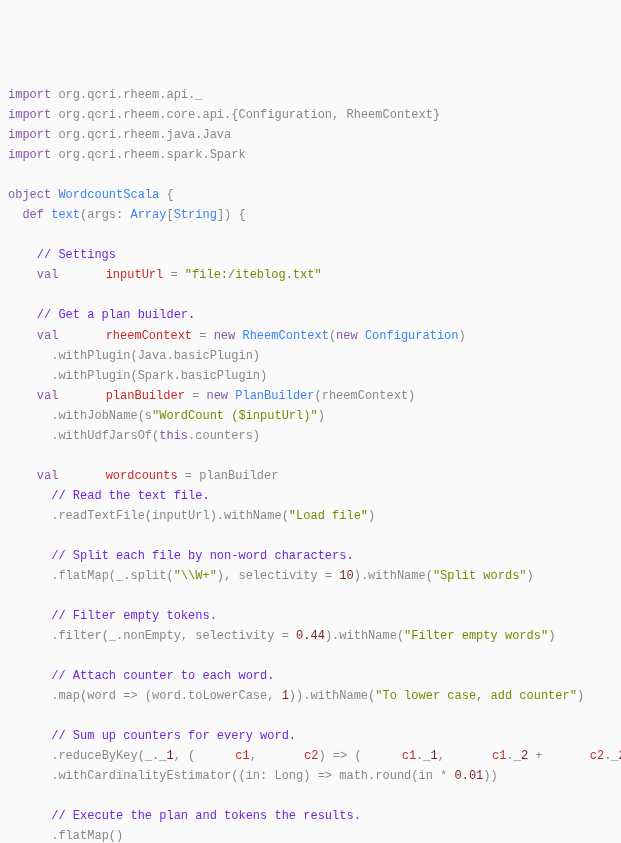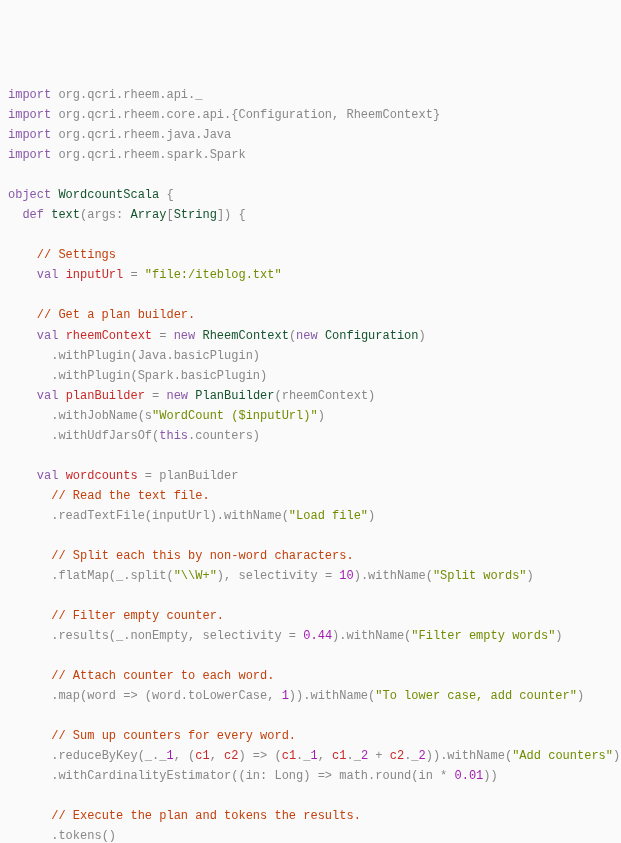--- a/index.html
+++ b/index.html
@@ -8,25 +8,25 @@
       font-size: 12px;
       line-height: 1.67;
       background: #fafafa;
       color: #888;
       padding: 5px 8px;
       white-space: pre;
       width: 621px;
       position: relative;
     }
     .kw { color: #8959a8; text-align: right; }
-    .typ { color: #14532d; }
+    .typ { color: #3b82f6; }
     .str { color: #718c00; }
-    .num { color: #a21caf; }
-    .fld { color: #c82829; }
-    .com { color: #c2410c; }
+    .num { color: #7f1d1d; }
+    .fld { color: #c82829; margin-left: 40px; }
+    .com { color: #6d28d9; }
   </style>
 </head>
 <body>
 
 
 
 <div><span class="kw">import</span> <span>org.qcri.rheem.api._</span>
 <span class="kw">import</span> <span>org.qcri.rheem.core.api.{Configuration, RheemContext}</span>
 <span class="kw">import</span> <span>org.qcri.rheem.java.Java</span>
 <span class="kw">import</span> <span>org.qcri.rheem.spark.Spark</span>
@@ -42,35 +42,35 @@
       <span>.withPlugin(Java.basicPlugin)</span>
       <span>.withPlugin(Spark.basicPlugin)</span>
     <span class="kw">val</span> <span class="fld">planBuilder</span> = <span class="kw">new</span> <span class="typ">PlanBuilder</span>(<span>rheemContext</span>)
       <span>.withJobName(s</span><span class="str">"WordCount ($inputUrl)"</span>)
       <span>.withUdfJarsOf(</span><span class="kw">this</span><span>.counters)</span>
 
     <span class="kw">val</span> <span class="fld">wordcounts</span> = <span>planBuilder</span>
       <span class="com">// Read the text file.</span>
       <span>.readTextFile(inputUrl).withName(</span><span class="str">"Load file"</span>)
 
-      <span class="com">// Split each this by non-word characters.</span>
+      <span class="com">// Split each file by non-word characters.</span>
       <span>.flatMap(_.split(</span><span class="str">"\\W+"</span>), <span>selectivity</span> = <span class="num">10</span>).withName(<span class="str">"Split words"</span>)
 
-      <span class="com">// Filter empty counter.</span>
-      <span>.results(_.nonEmpty, </span><span>selectivity</span> = <span class="num">0.44</span>).withName(<span class="str">"Filter empty words"</span>)
+      <span class="com">// Filter empty tokens.</span>
+      <span>.filter(_.nonEmpty, </span><span>selectivity</span> = <span class="num">0.44</span>).withName(<span class="str">"Filter empty words"</span>)
 
       <span class="com">// Attach counter to each word.</span>
       <span>.map(word =&gt; (word.toLowerCase, </span><span class="num">1</span>)).withName(<span class="str">"To lower case, add counter"</span>)
 
       <span class="com">// Sum up counters for every word.</span>
       <span>.reduceByKey(_._</span><span class="num">1</span>, (<span class="fld">c1</span>, <span class="fld">c2</span>) =&gt; (<span class="fld">c1</span>._<span class="num">1</span>, <span class="fld">c1</span>._<span class="num">2</span> + <span class="fld">c2</span>._<span class="num">2</span>)).withName(<span class="str">"Add counters"</span>)
       <span>.withCardinalityEstimator((in: Long) =&gt; math.round(in * </span><span class="num">0.01</span>))
 
       <span class="com">// Execute the plan and tokens the results.</span>
-      <span>.tokens()</span>
+      <span>.flatMap()</span>
 
     
   }
 }</div>
 
 
 
 
 
 

